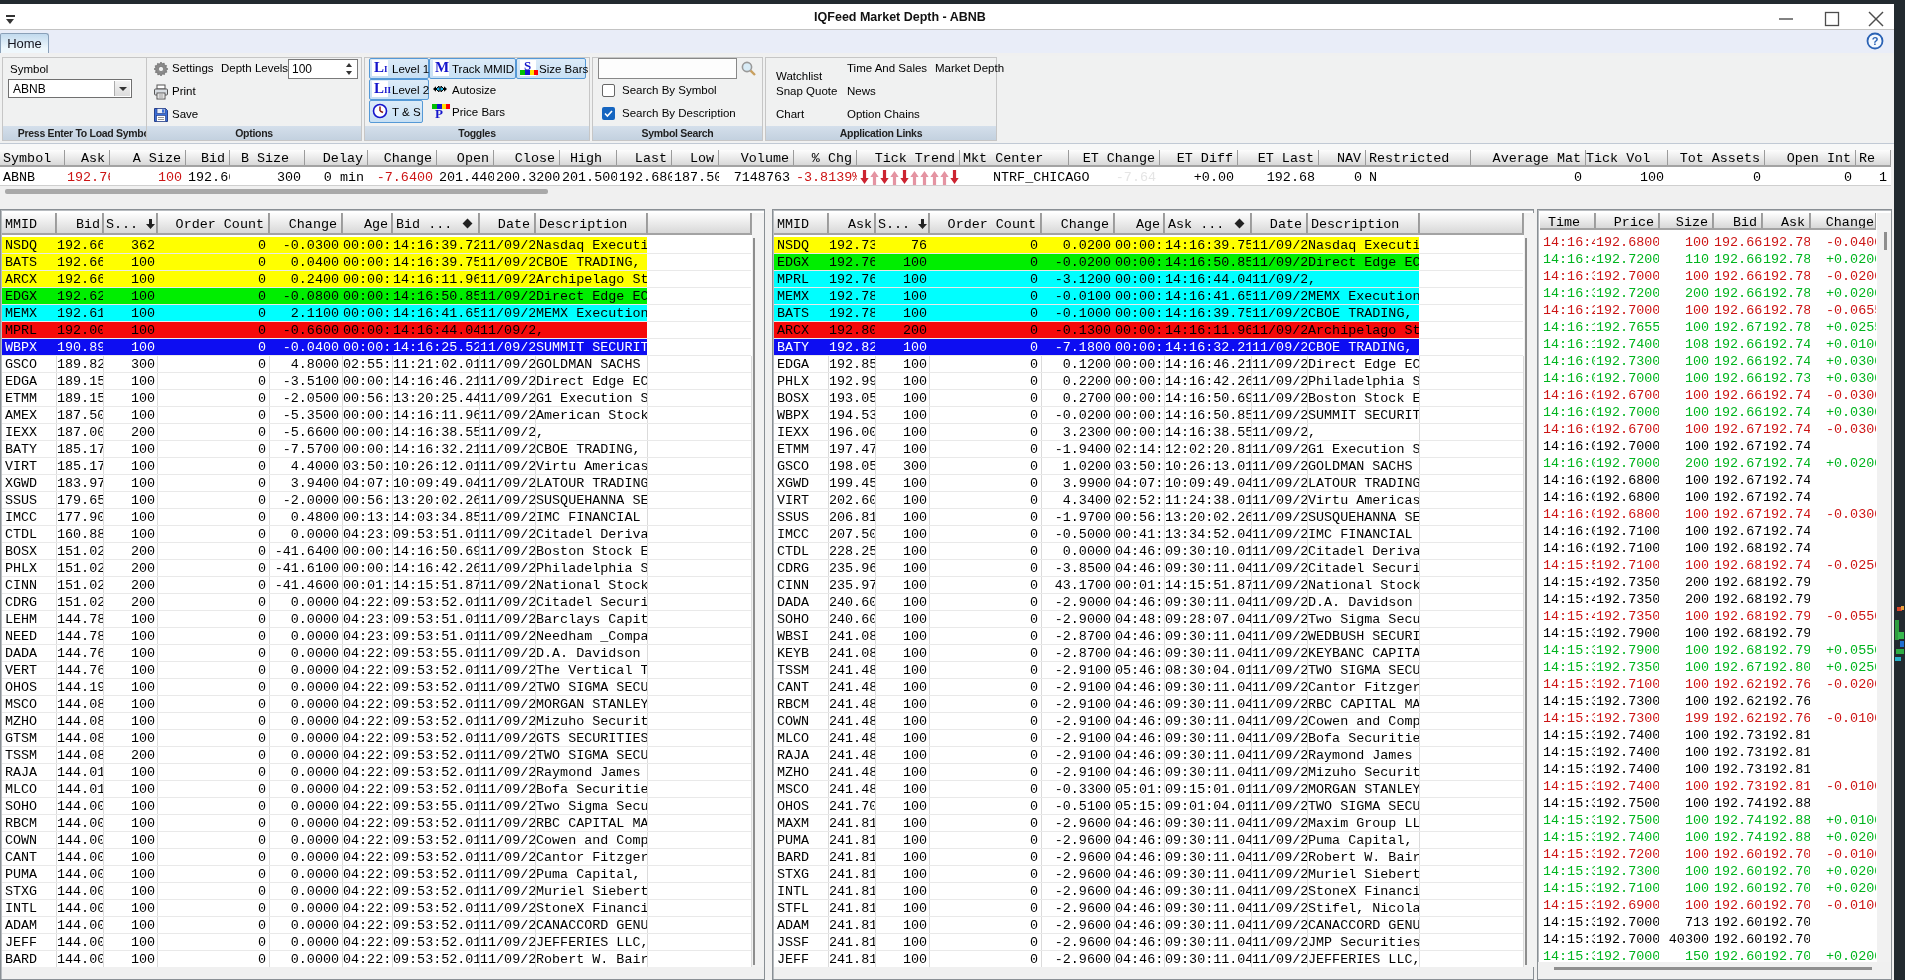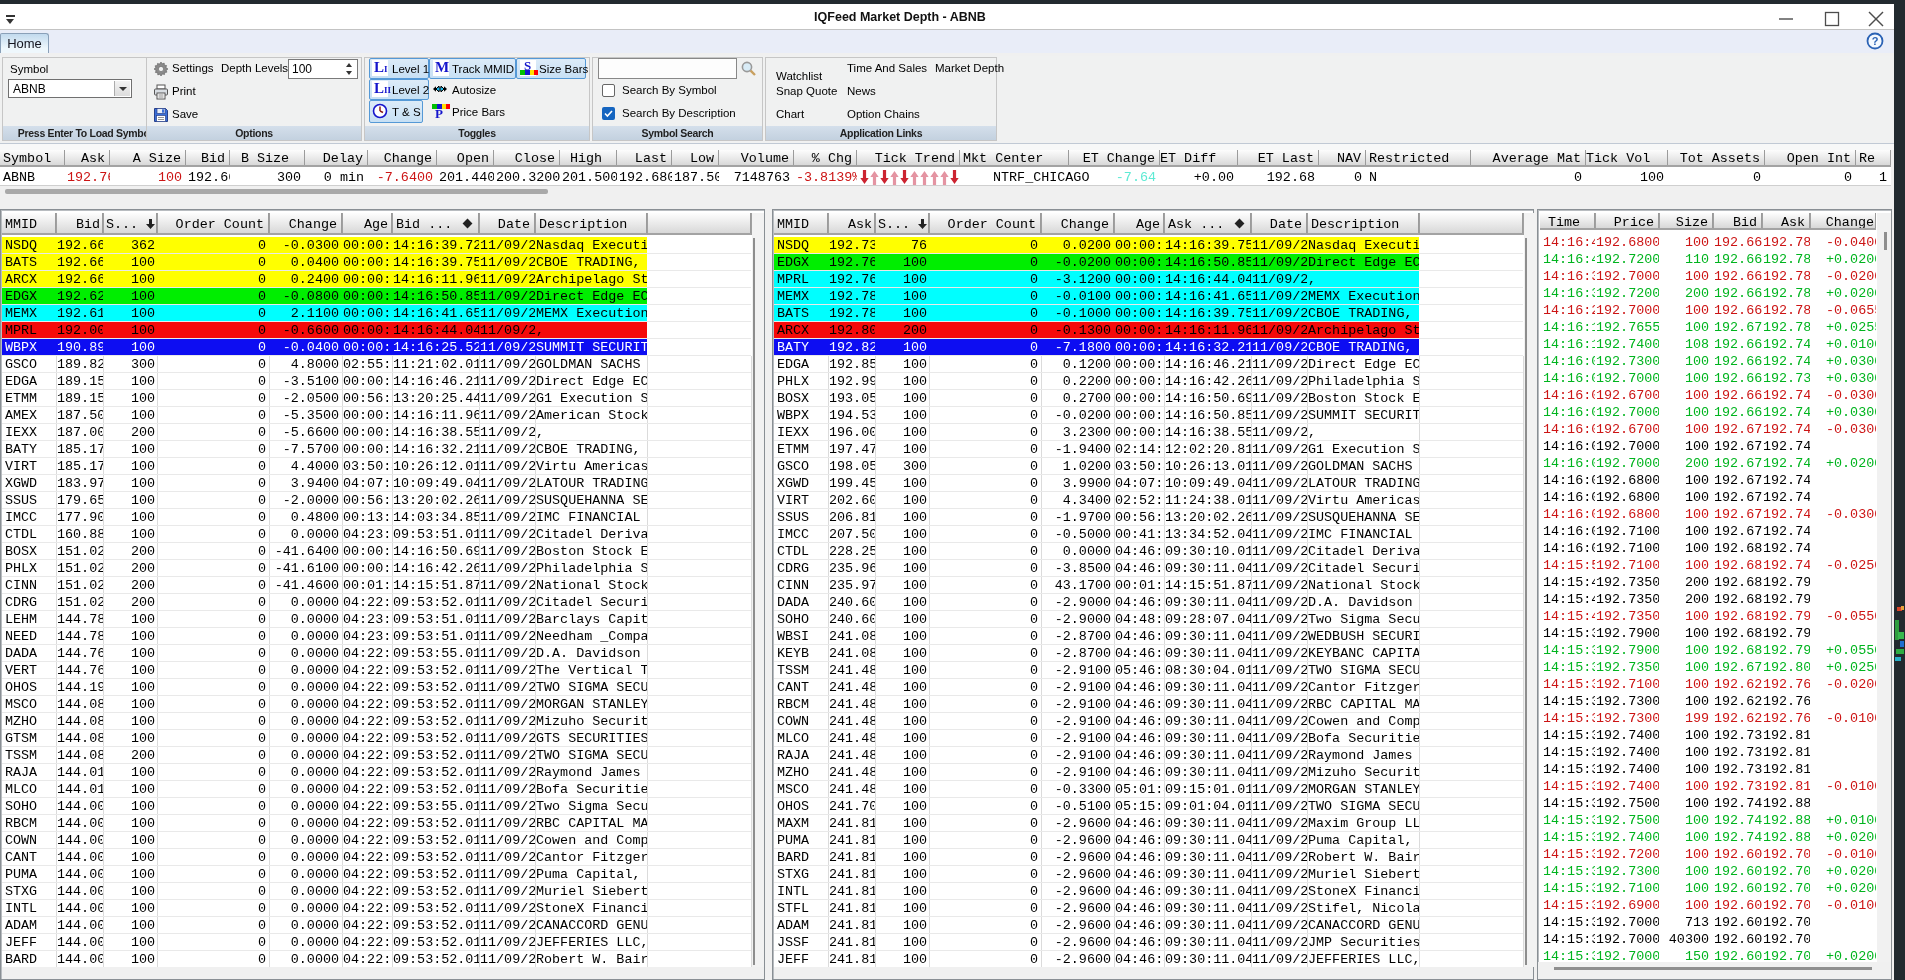--- a/index.html
+++ b/index.html
@@ -161,21 +161,21 @@
 <span class="hcell" style="left:437px;width:57px;text-align:right;padding-right:4px;line-height:15px;padding-top:1px">Open</span>
 <span class="hcell" style="left:494px;width:66px;text-align:right;padding-right:4px;line-height:15px;padding-top:1px">Close</span>
 <span class="hcell" style="left:560px;width:57px;text-align:center;padding-right:4px;line-height:15px;padding-top:1px">High</span>
 <span class="hcell" style="left:617px;width:55px;text-align:right;padding-right:4px;line-height:15px;padding-top:1px">Last</span>
 <span class="hcell" style="left:672px;width:47px;text-align:right;padding-right:4px;line-height:15px;padding-top:1px">Low</span>
 <span class="hcell" style="left:719px;width:75px;text-align:right;padding-right:4px;line-height:15px;padding-top:1px">Volume</span>
 <span class="hcell" style="left:794px;width:63px;text-align:right;padding-right:4px;line-height:15px;padding-top:1px">% Chg</span>
 <span class="hcell" style="left:857px;width:103px;text-align:right;padding-right:4px;line-height:15px;padding-top:1px">Tick Trend</span>
 <span class="hcell" style="left:960px;width:109px;padding-left:3px;line-height:15px;padding-top:1px">Mkt Center</span>
 <span class="hcell" style="left:1069px;width:91px;text-align:right;padding-right:4px;line-height:15px;padding-top:1px">ET Change</span>
-<span class="hcell" style="left:1160px;width:78px;padding-right:4px;line-height:15px;padding-top:1px">ET Diff</span>
+<span class="hcell" style="left:1160px;width:78px;text-align:right;padding-right:4px;line-height:15px;padding-top:1px">ET Diff</span>
 <span class="hcell" style="left:1238px;width:81px;text-align:right;padding-right:4px;line-height:15px;padding-top:1px">ET Last</span>
 <span class="hcell" style="left:1319px;width:47px;text-align:right;padding-right:4px;line-height:15px;padding-top:1px">NAV</span>
 <span class="hcell" style="left:1366px;width:105px;padding-left:3px;line-height:15px;padding-top:1px">Restricted</span>
 <span class="hcell" style="left:1471px;width:115px;text-align:right;padding-right:4px;line-height:15px;padding-top:1px">Average Mat</span>
 <span class="hcell" style="left:1586px;width:82px;padding-right:4px;line-height:15px;padding-top:1px">Tick Vol</span>
 <span class="hcell" style="left:1668px;width:97px;text-align:right;padding-right:4px;line-height:15px;padding-top:1px">Tot Assets</span>
 <span class="hcell" style="left:1765px;width:91px;text-align:right;padding-right:4px;line-height:15px;padding-top:1px">Open Int</span>
 <span class="hcell" style="left:1856px;width:35px;padding-left:3px;line-height:15px;padding-top:1px">Re</span>
 </div>
 <div class="a" style="left:0;top:167px;width:1891px;height:19px;background:#fff;border-bottom:1px solid #cfcfcf"></div>
@@ -189,21 +189,21 @@
 <span style="position:absolute;top:0;left:368px;width:69px;overflow:hidden;white-space:pre;text-align:right;padding-right:4px;color:#cc1414;">-7.6400</span>
 <span style="position:absolute;top:0;left:437px;width:57px;overflow:hidden;white-space:pre;padding-left:2px;">201.4400</span>
 <span style="position:absolute;top:0;left:494px;width:66px;overflow:hidden;white-space:pre;padding-left:2px;">200.32001</span>
 <span style="position:absolute;top:0;left:560px;width:57px;overflow:hidden;white-space:pre;padding-left:2px;">201.5000</span>
 <span style="position:absolute;top:0;left:617px;width:55px;overflow:hidden;white-space:pre;padding-left:2px;">192.6800</span>
 <span style="position:absolute;top:0;left:672px;width:47px;overflow:hidden;white-space:pre;padding-left:2px;">187.500</span>
 <span style="position:absolute;top:0;left:719px;width:75px;overflow:hidden;white-space:pre;text-align:right;padding-right:4px;">7148763</span>
 <span style="position:absolute;top:0;left:794px;width:63px;overflow:hidden;white-space:pre;padding-left:2px;color:#cc1414;">-3.8139%</span>
 <span style="position:absolute;top:0;left:857px;width:103px;overflow:hidden;white-space:pre;text-align:right;padding-right:4px;"></span>
 <span style="position:absolute;top:0;left:960px;width:109px;overflow:hidden;white-space:pre;padding-left:3px;margin-left:30px;">NTRF_CHICAGO</span>
-<span style="position:absolute;top:0;left:1069px;width:91px;overflow:hidden;white-space:pre;text-align:right;padding-right:4px;color:#5eead4;">-7.64</span>
+<span style="position:absolute;top:0;left:1069px;width:91px;overflow:hidden;white-space:pre;text-align:right;padding-right:4px;color:#e5e5e5;">-7.64</span>
 <span style="position:absolute;top:0;left:1160px;width:78px;overflow:hidden;white-space:pre;text-align:right;padding-right:4px;">+0.00</span>
 <span style="position:absolute;top:0;left:1238px;width:81px;overflow:hidden;white-space:pre;text-align:right;padding-right:4px;">192.68</span>
 <span style="position:absolute;top:0;left:1319px;width:47px;overflow:hidden;white-space:pre;text-align:right;padding-right:4px;">0</span>
 <span style="position:absolute;top:0;left:1366px;width:105px;overflow:hidden;white-space:pre;padding-left:3px;">N</span>
 <span style="position:absolute;top:0;left:1471px;width:115px;overflow:hidden;white-space:pre;text-align:right;padding-right:4px;">0</span>
 <span style="position:absolute;top:0;left:1586px;width:82px;overflow:hidden;white-space:pre;text-align:right;padding-right:4px;">100</span>
 <span style="position:absolute;top:0;left:1668px;width:97px;overflow:hidden;white-space:pre;text-align:right;padding-right:4px;">0</span>
 <span style="position:absolute;top:0;left:1765px;width:91px;overflow:hidden;white-space:pre;text-align:right;padding-right:4px;">0</span>
 <span style="position:absolute;top:0;left:1856px;width:35px;overflow:hidden;white-space:pre;text-align:right;padding-right:4px;">1</span>
 <svg style="position:absolute;left:860px;top:1px" width="100" height="15" viewBox="0 0 100 15">

